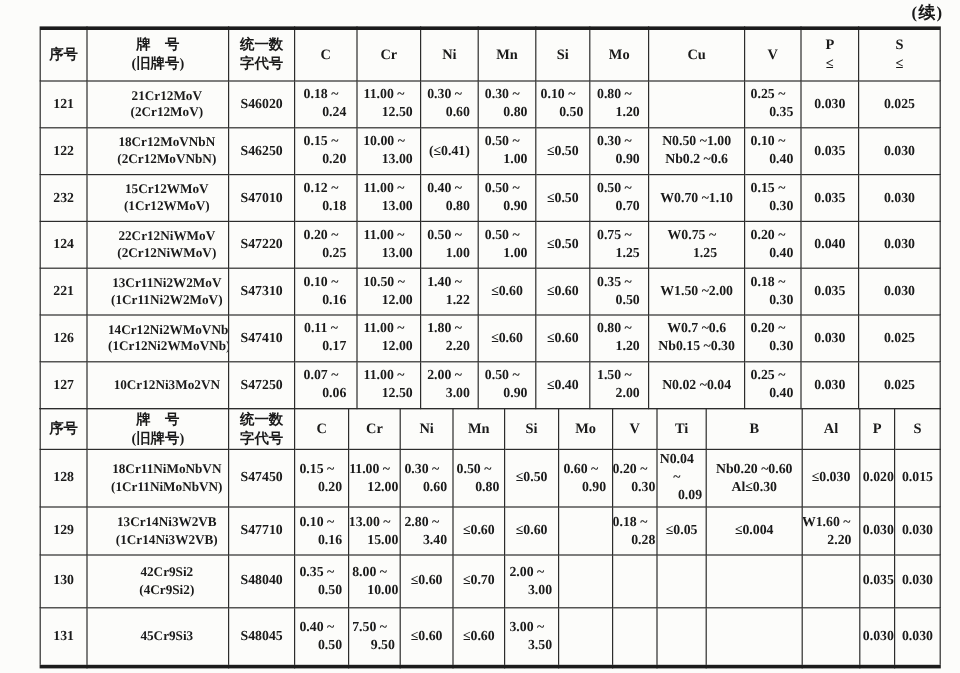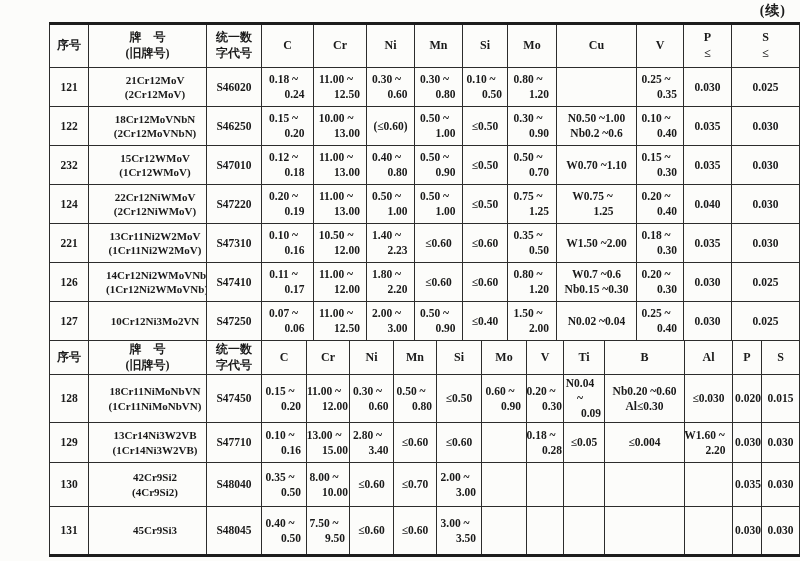--- a/index.html
+++ b/index.html
@@ -8,21 +8,21 @@
     background: #fcfcfa;
     font-family: "Liberation Serif", "DejaVu Serif", serif;
     color: #1a1a1a;
     overflow: hidden;
   }
   .sheet { position: relative; width: 800px; height: 561px; }
   .continued {
     position: absolute; top: 2px; right: 14px;
     font-size: 14px; font-weight: bold; letter-spacing: 1px;
   }
-  .tables { position: absolute; left: 33px; top: 22px; width: 752px; margin-left: 16px; }
+  .tables { position: absolute; left: 33px; top: 22px; width: 752px; }
   table {
     border-collapse: collapse;
     table-layout: fixed;
     width: 750px;
   }
   .t2 { margin-top: -1px; }
   th, td {
     border: 1px solid #2c2c2c;
     text-align: center;
     vertical-align: middle;
@@ -178,21 +178,21 @@
             </td>
             <td data-name="value-cell" class="range">
               <div class="ln" data-name="cell-line">0.15 ~</div>
               <div class="ln" data-name="cell-line">0.20</div>
             </td>
             <td data-name="value-cell" class="range">
               <div class="ln" data-name="cell-line">10.00 ~</div>
               <div class="ln" data-name="cell-line">13.00</div>
             </td>
             <td data-name="value-cell">
-              <div class="ln" data-name="cell-line">(≤0.60)</div>
+              <div class="ln" data-name="cell-line">(≤0.41)</div>
             </td>
             <td data-name="value-cell" class="range">
               <div class="ln" data-name="cell-line">0.50 ~</div>
               <div class="ln" data-name="cell-line">1.00</div>
             </td>
             <td data-name="value-cell">
               <div class="ln" data-name="cell-line">≤0.50</div>
             </td>
             <td data-name="value-cell" class="range">
               <div class="ln" data-name="cell-line">0.30 ~</div>
@@ -267,21 +267,21 @@
             </td>
             <td data-name="grade-cell">
               <div class="ln" data-name="cell-line">22Cr12NiWMoV</div>
               <div class="ln" data-name="cell-line">(2Cr12NiWMoV)</div>
             </td>
             <td data-name="code-cell">
               <div class="ln" data-name="cell-line">S47220</div>
             </td>
             <td data-name="value-cell" class="range">
               <div class="ln" data-name="cell-line">0.20 ~</div>
-              <div class="ln" data-name="cell-line">0.19</div>
+              <div class="ln" data-name="cell-line">0.25</div>
             </td>
             <td data-name="value-cell" class="range">
               <div class="ln" data-name="cell-line">11.00 ~</div>
               <div class="ln" data-name="cell-line">13.00</div>
             </td>
             <td data-name="value-cell" class="range">
               <div class="ln" data-name="cell-line">0.50 ~</div>
               <div class="ln" data-name="cell-line">1.00</div>
             </td>
             <td data-name="value-cell" class="range">
@@ -324,21 +324,21 @@
             <td data-name="value-cell" class="range">
               <div class="ln" data-name="cell-line">0.10 ~</div>
               <div class="ln" data-name="cell-line">0.16</div>
             </td>
             <td data-name="value-cell" class="range">
               <div class="ln" data-name="cell-line">10.50 ~</div>
               <div class="ln" data-name="cell-line">12.00</div>
             </td>
             <td data-name="value-cell" class="range">
               <div class="ln" data-name="cell-line">1.40 ~</div>
-              <div class="ln" data-name="cell-line">2.23</div>
+              <div class="ln" data-name="cell-line">1.22</div>
             </td>
             <td data-name="value-cell">
               <div class="ln" data-name="cell-line">≤0.60</div>
             </td>
             <td data-name="value-cell">
               <div class="ln" data-name="cell-line">≤0.60</div>
             </td>
             <td data-name="value-cell" class="range">
               <div class="ln" data-name="cell-line">0.35 ~</div>
               <div class="ln" data-name="cell-line">0.50</div>

